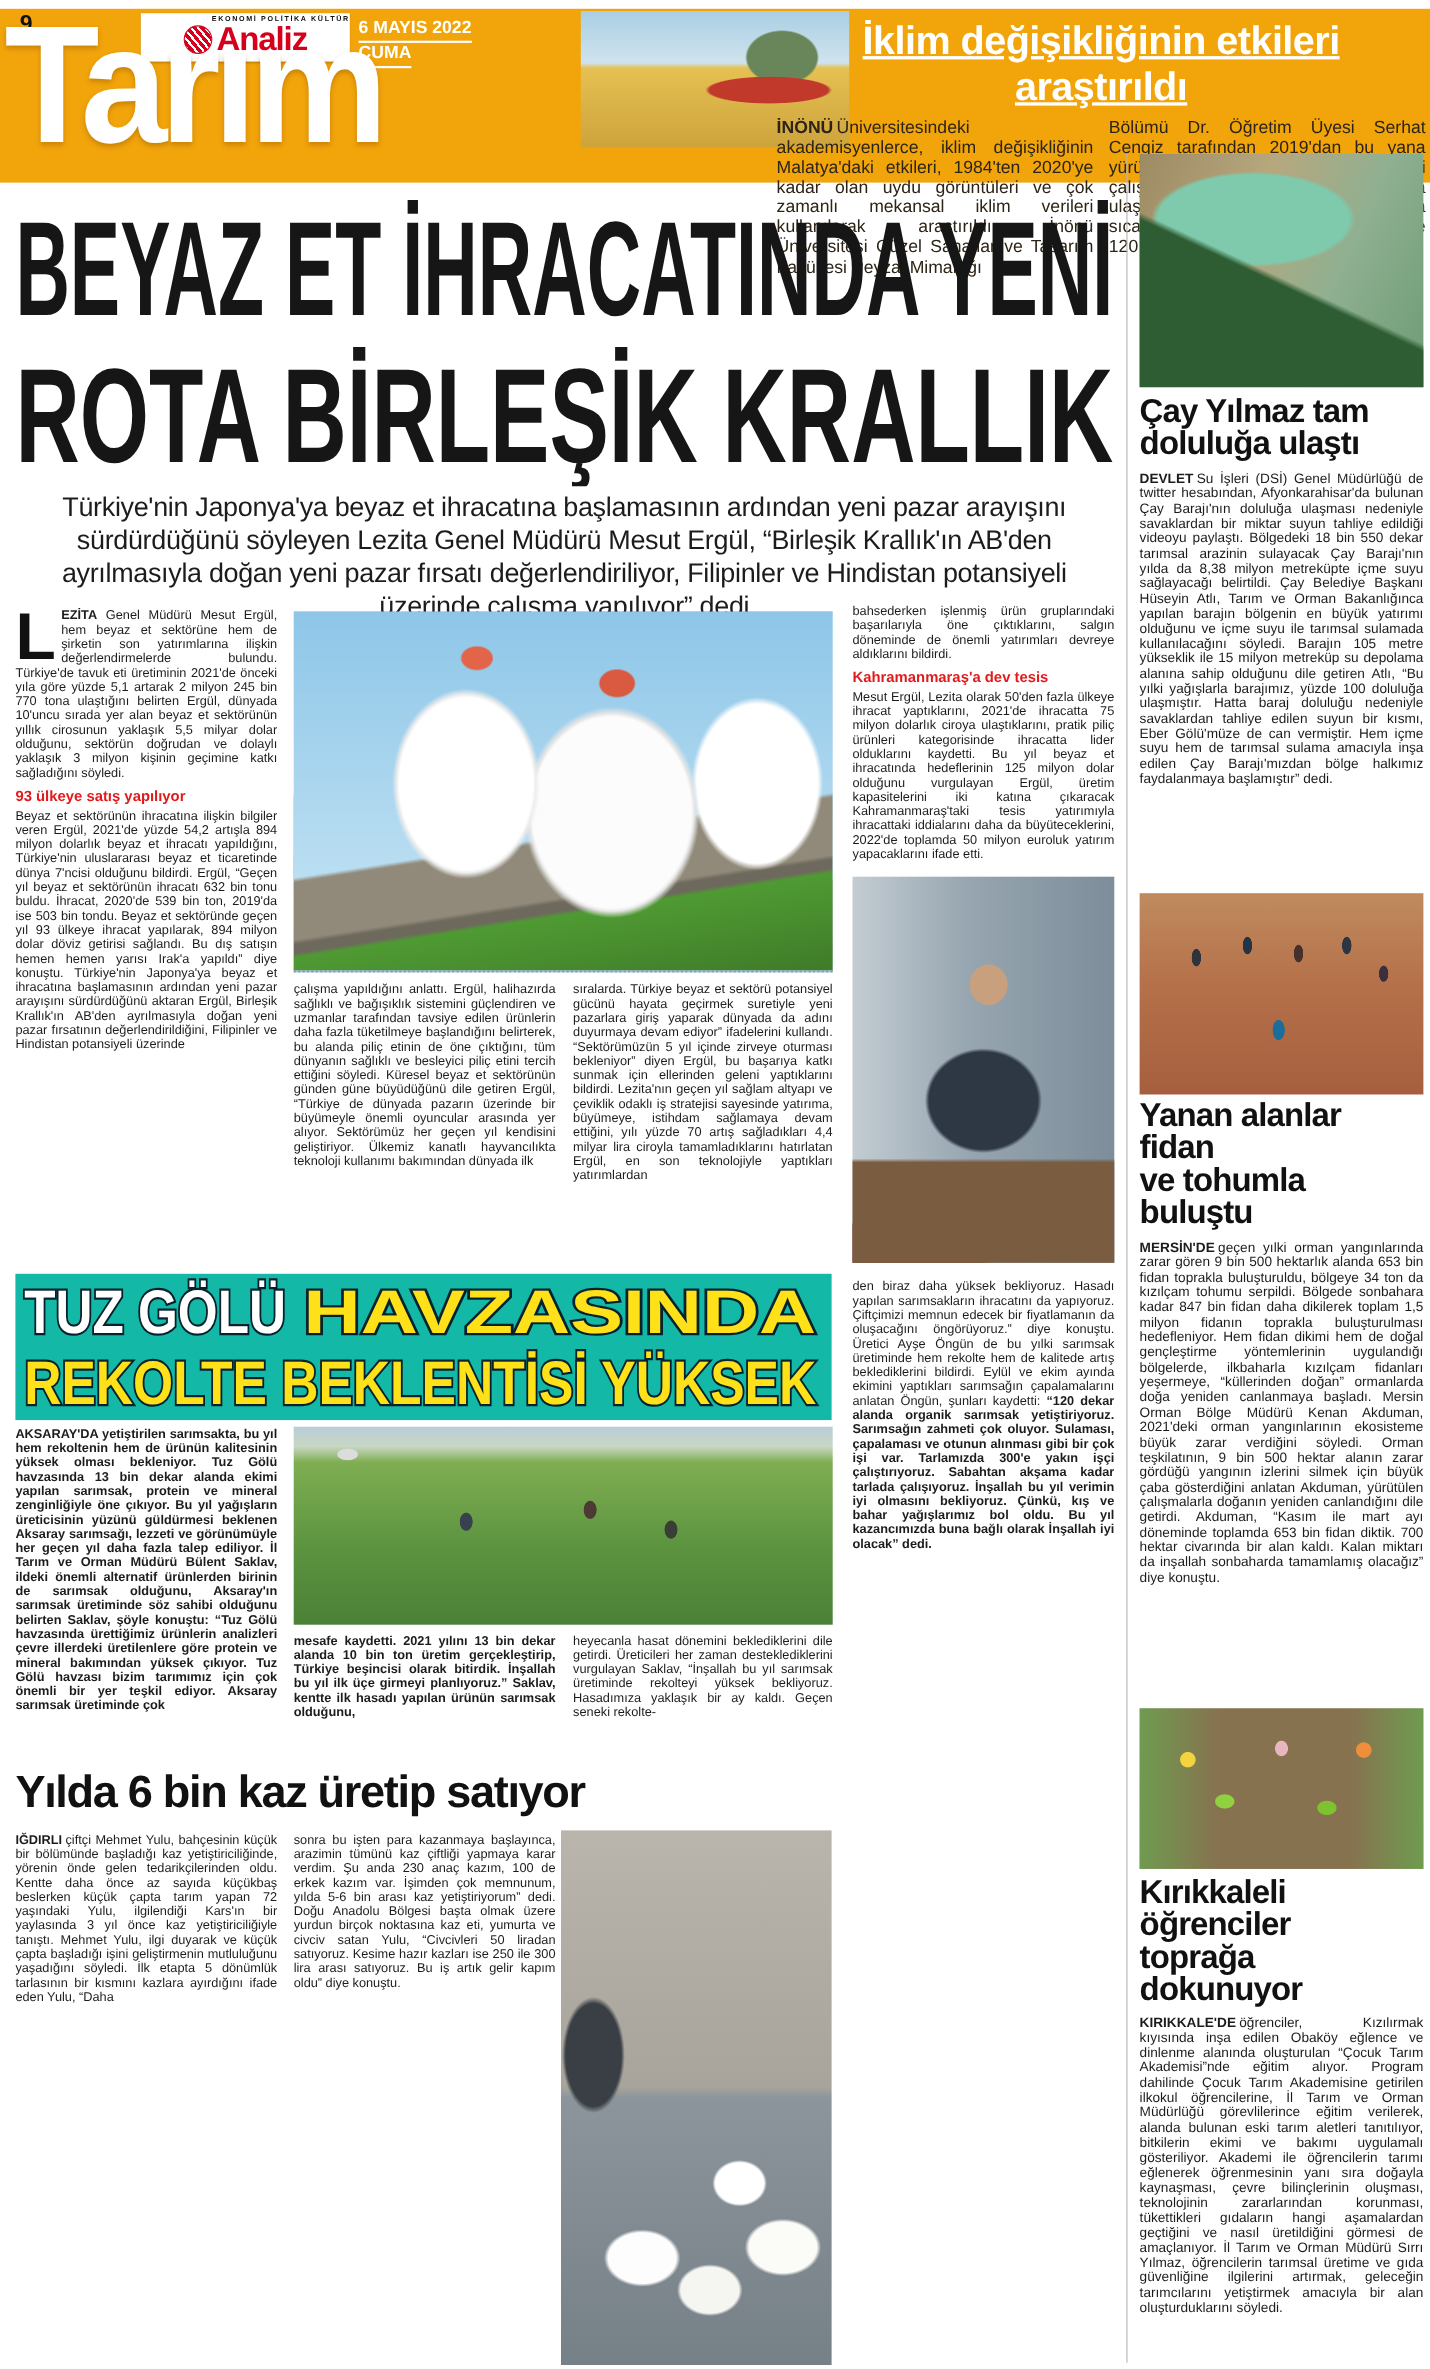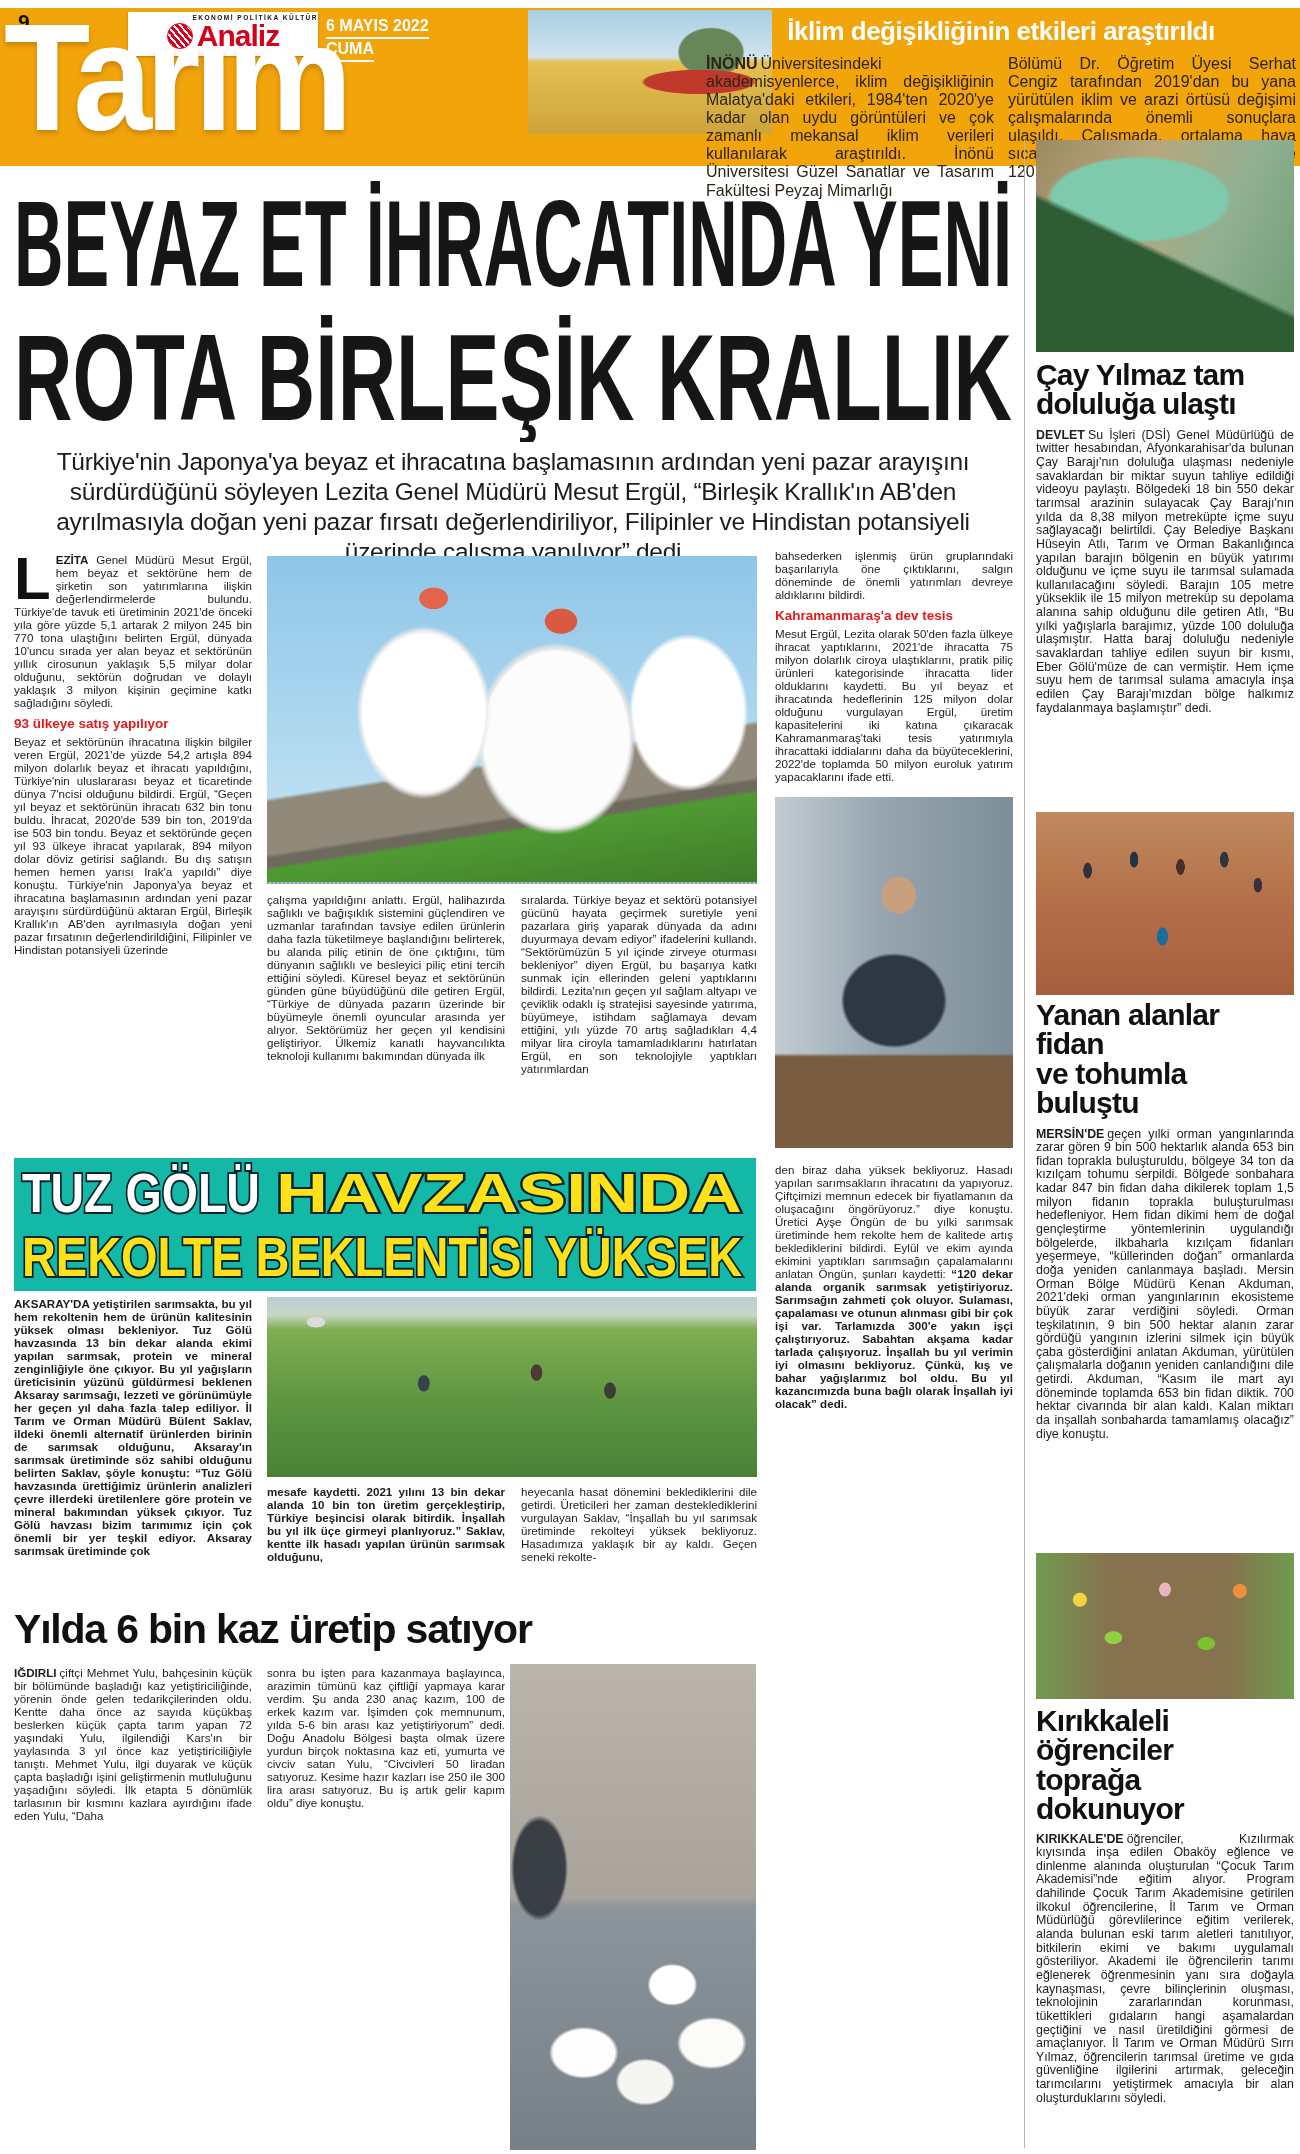--- a/index.html
+++ b/index.html
@@ -20,21 +20,21 @@
   .date-block .d1,.date-block .d2{border-bottom:2px solid #fff;display:inline-block;padding-bottom:1px;}
   .tarim{position:absolute;left:4px;top:-14px;font-size:152px;font-weight:bold;color:#ffffff;
          letter-spacing:-7px;line-height:1.1;transform:scaleX(.93);transform-origin:left top;
          text-shadow:0 3px 5px rgba(120,70,0,.35);}
   .photo{position:absolute;}
   .ph-harvester{left:528px;top:2px;width:244px;height:124px;background:
      radial-gradient(120px 26px at 70% 58%,#c0392b 0 45%,transparent 48%),
      radial-gradient(70px 52px at 75% 34%,#69865a 0 45%,transparent 48%),
      linear-gradient(180deg,#a9cfe4 0%,#cfe3ed 38%,#e5c052 42%,#cda43c 100%);}
   .climate{position:absolute;left:706px;top:6px;width:590px;}
-  .climate h2{margin:2px 0 8px;text-align:center;color:#ffffff;font-size:26px;letter-spacing:-0.5px;}
+  .climate h2{margin:2px 0 8px;text-align:center;color:#ffffff;font-size:36px;letter-spacing:-0.5px;text-decoration:underline;}
   .climate-cols{display:flex;gap:14px;}
   .climate-col{width:288px;font-size:16px;line-height:1.13;color:#2d2416;text-align:justify;}
   .lead{font-weight:bold;margin-right:3px;}
   
   .hl-svg{position:absolute;left:12px;display:block;}
   .subtitle{position:absolute;left:14px;top:447px;width:998px;text-align:center;
             font-size:24.5px;font-weight:normal;color:#1c1c1c;line-height:1.22;letter-spacing:-0.3px;}
   .bodytext{font-size:11.6px;line-height:1.12;color:#1c1c1c;text-align:justify;}
   .col{position:absolute;}
   .subhead{color:#e11a1c;font-weight:bold;font-size:13.5px;margin:7px 0 4px;}

